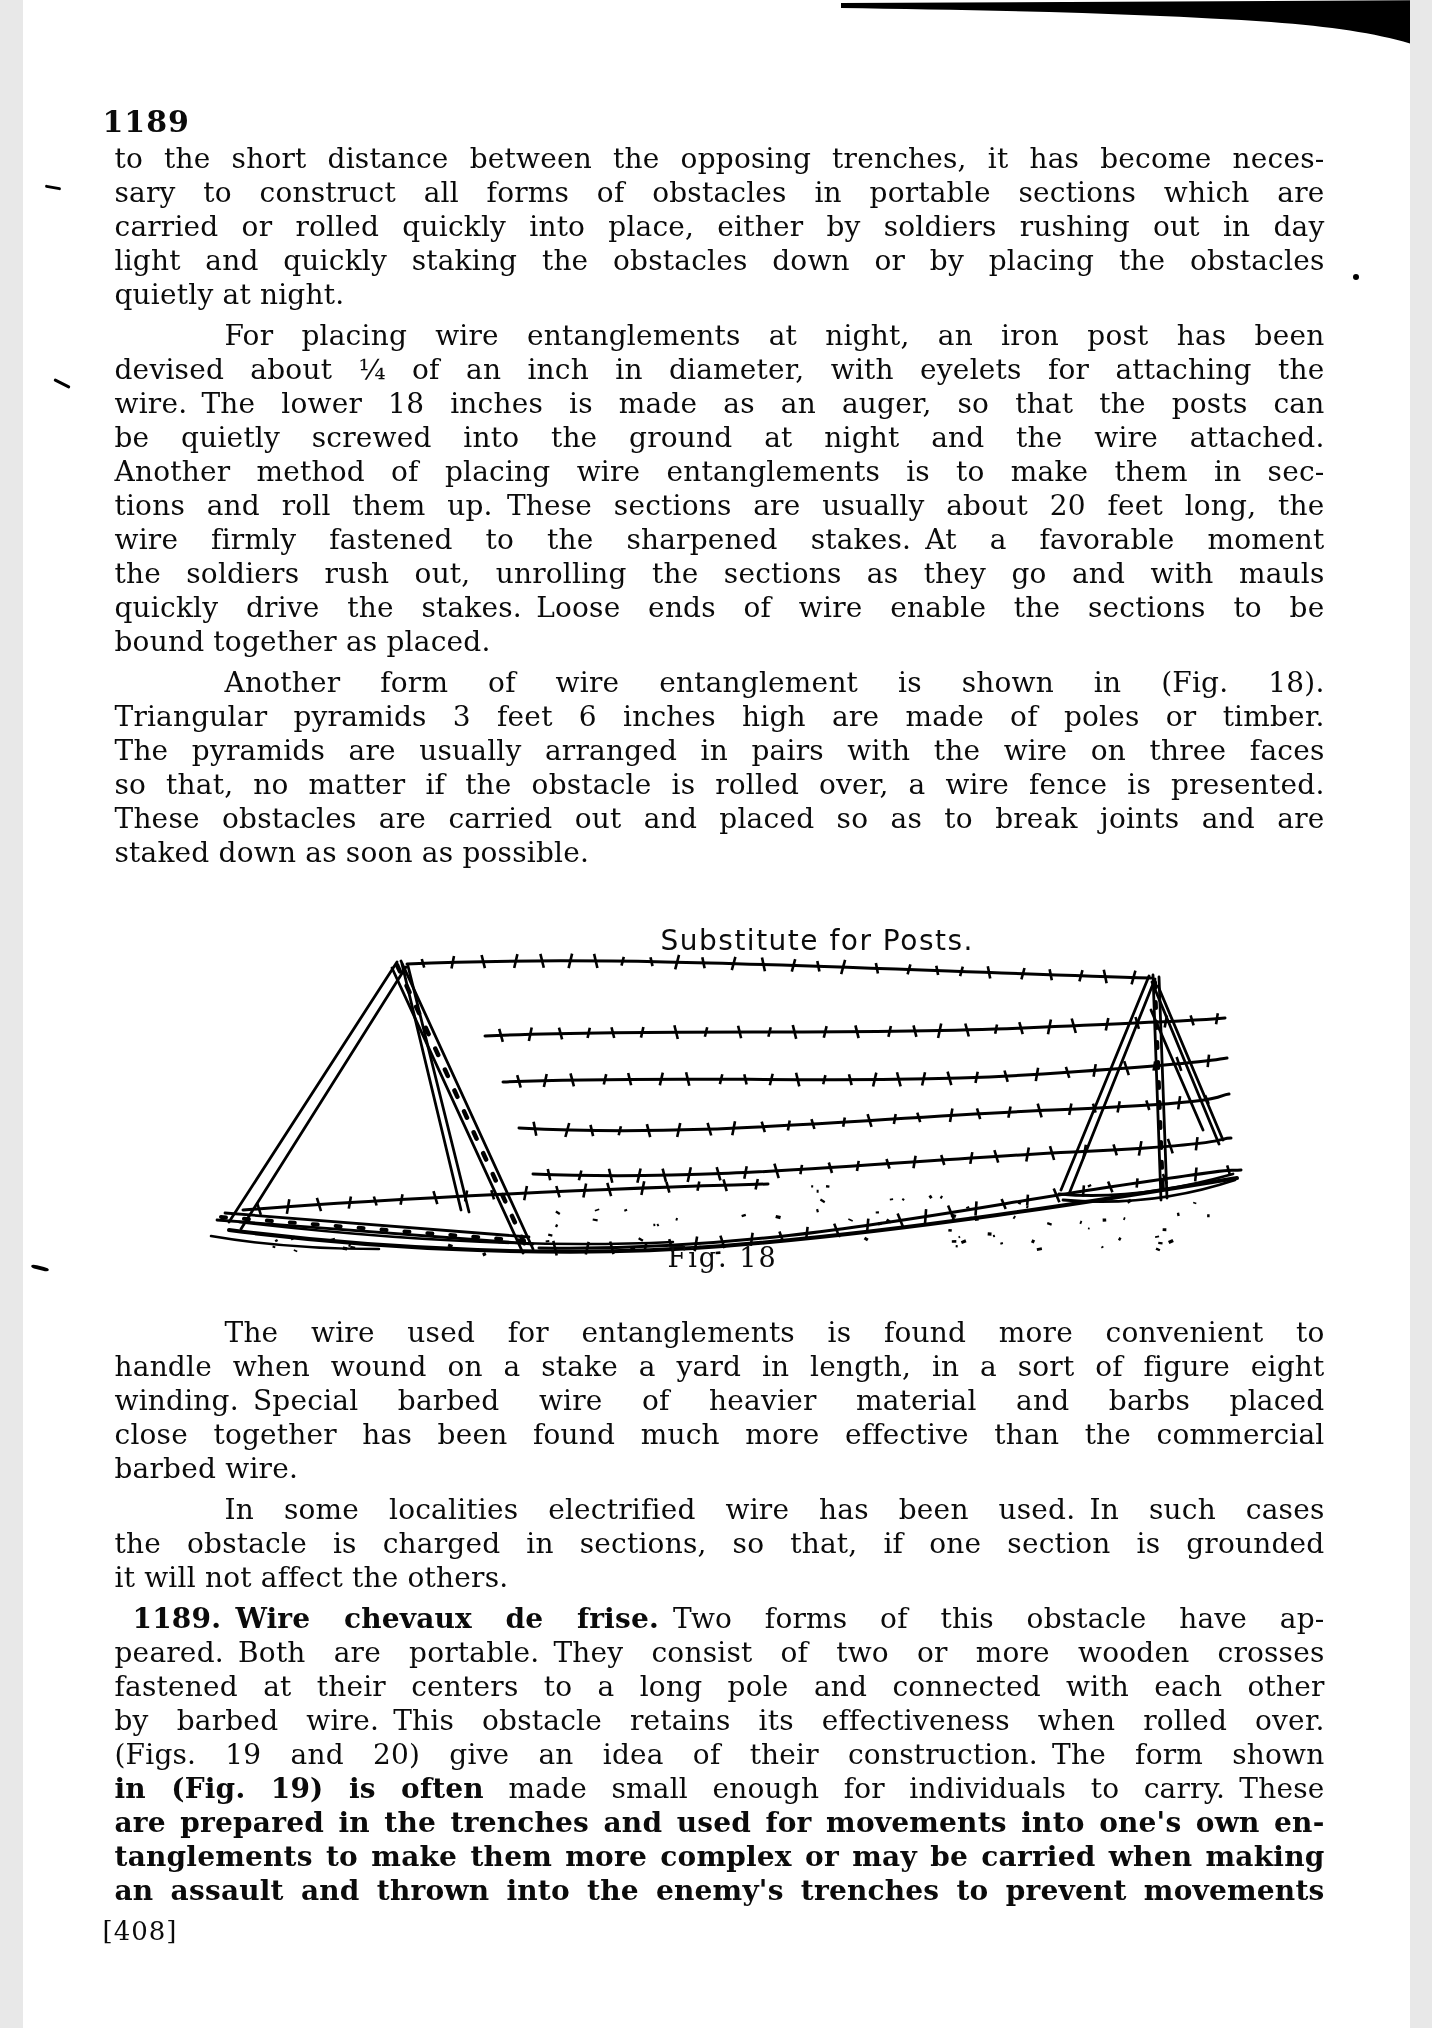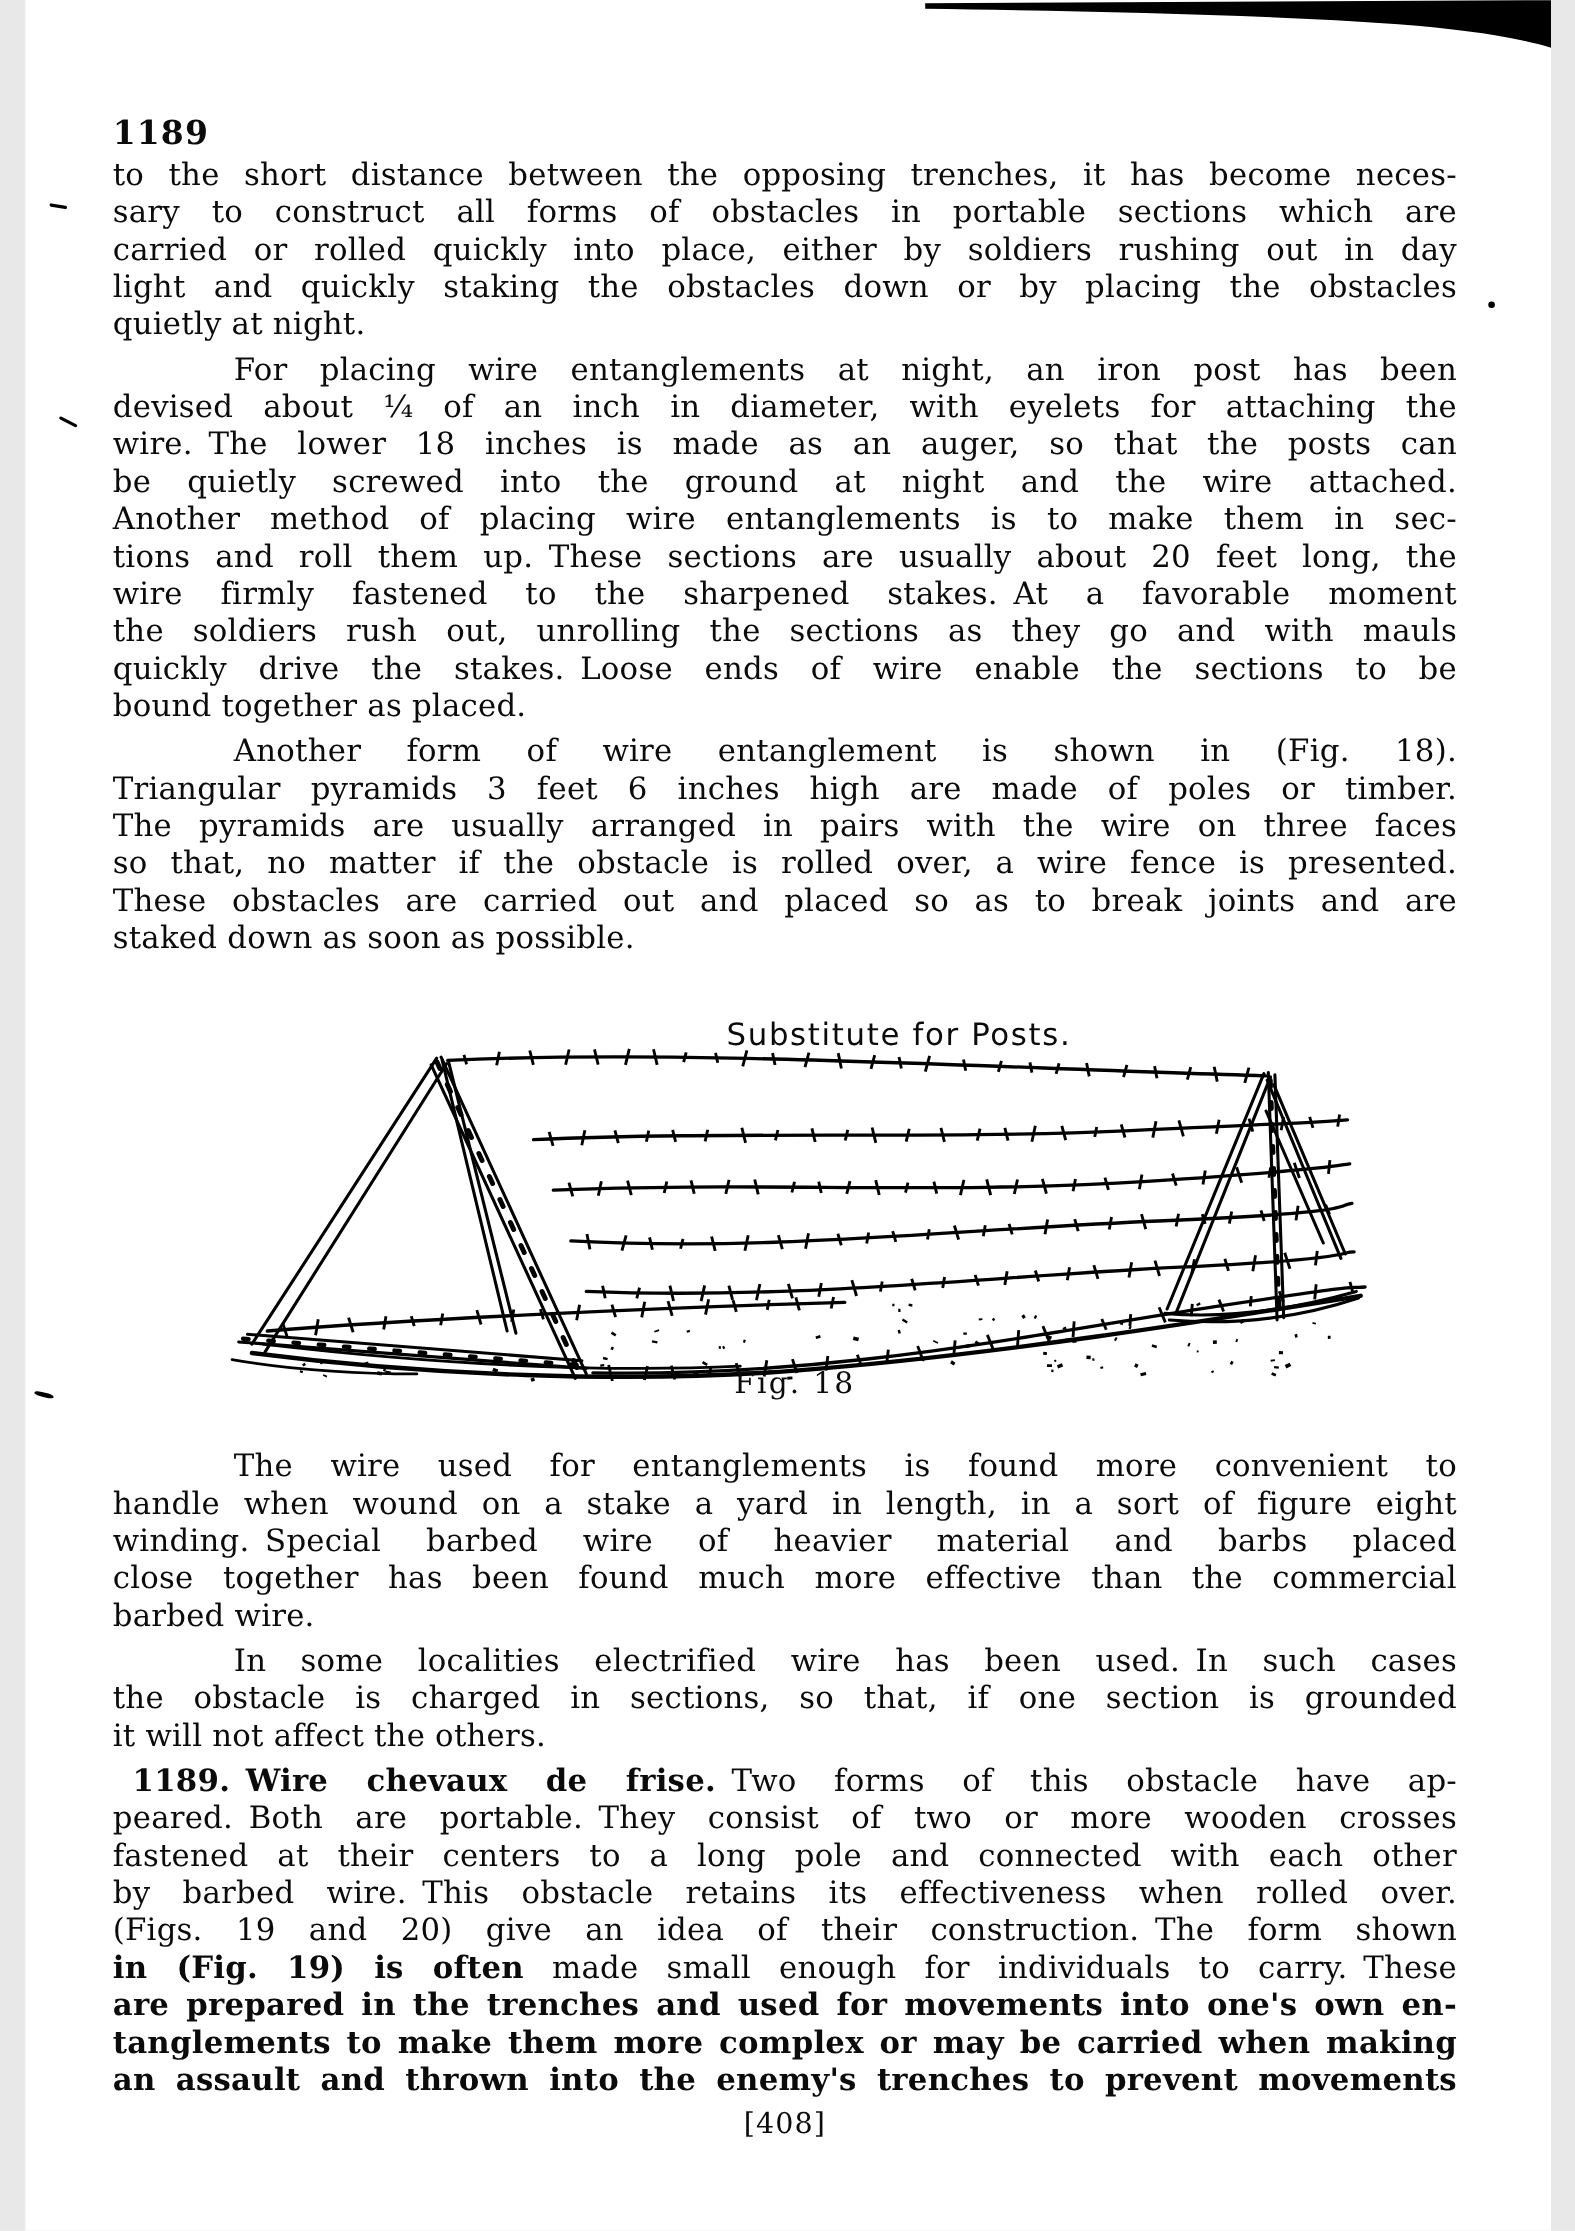--- a/index.html
+++ b/index.html
@@ -4,38 +4,38 @@
 <style>
   html,body{margin:0;padding:0;background:#e8e8e8}
   .page{
     position:relative;width:1387px;height:2028px;background:#ffffff;
     font-family:"DejaVu Serif",serif;color:#0b0b0b;overflow:hidden;margin:0 auto;
   }
   .pagenum{position:absolute;left:80px;top:104px;font-size:30px;font-weight:bold;letter-spacing:1px}
   .col{position:absolute;left:80px;width:1222px}
   .block1{top:142px}
   .block2{top:1316px}
-  .para{margin:0 0 7px 0}
+  .para{margin:0 0 7px 12px}
   .tline{
     font-size:28px;line-height:34px;letter-spacing:.2px;
     text-align:justify;text-align-last:justify;text-justify:inter-word;
   }
   .tline.last{text-align-last:left}
   .tline.ind{padding-left:110px}
   .tline.ind2{padding-left:18px}
   .tline.h{font-weight:bold}
   .tline .b{font-weight:bold}
   .figure{position:absolute;left:180px;top:924px;width:1060px;height:362px}
   .fig-title{
     position:absolute;left:458px;top:0;
     font-family:"DejaVu Sans",sans-serif;font-size:28px;letter-spacing:1.5px;white-space:nowrap;
   }
   .fig-svg{position:absolute;left:0;top:24px}
   .fig-caption{position:absolute;left:430px;top:318px;width:180px;text-align:center;font-size:27px;letter-spacing:2px}
-  .folio{position:absolute;left:80px;top:1916px;width:1222px;text-align:center;font-size:26px;letter-spacing:1px}
+  .folio{position:absolute;left:80px;top:1916px;width:1222px;font-size:26px;letter-spacing:1px}
   .art{position:absolute;background:#000}
   #mark-dash1{left:22px;top:186px;width:16px;height:3px;transform:rotate(10deg);border-radius:2px}
   #mark-dash2{left:30px;top:382px;width:18px;height:3px;transform:rotate(27deg);border-radius:2px}
   #mark-dash3{left:8px;top:1266px;width:18px;height:4px;transform:rotate(14deg);border-radius:60%/100%}
   #mark-dot{left:1330px;top:274px;width:6px;height:6px;border-radius:50%}
   .edge-svg{position:absolute;pointer-events:none}
 </style>
 </head>
 <body>
 

